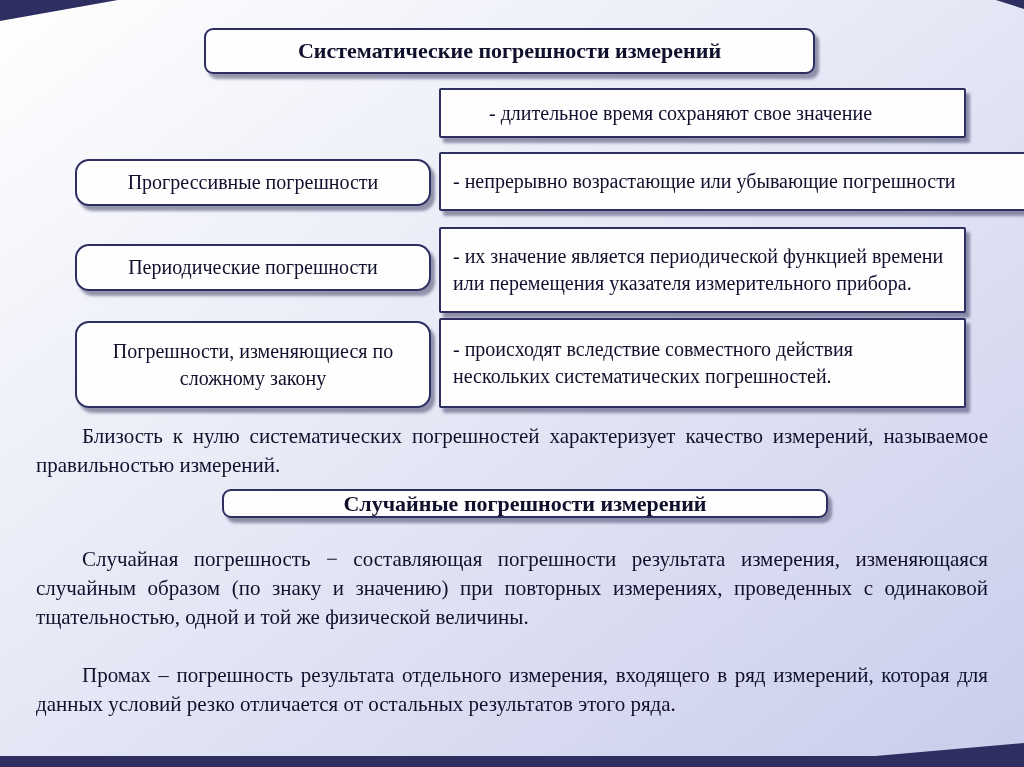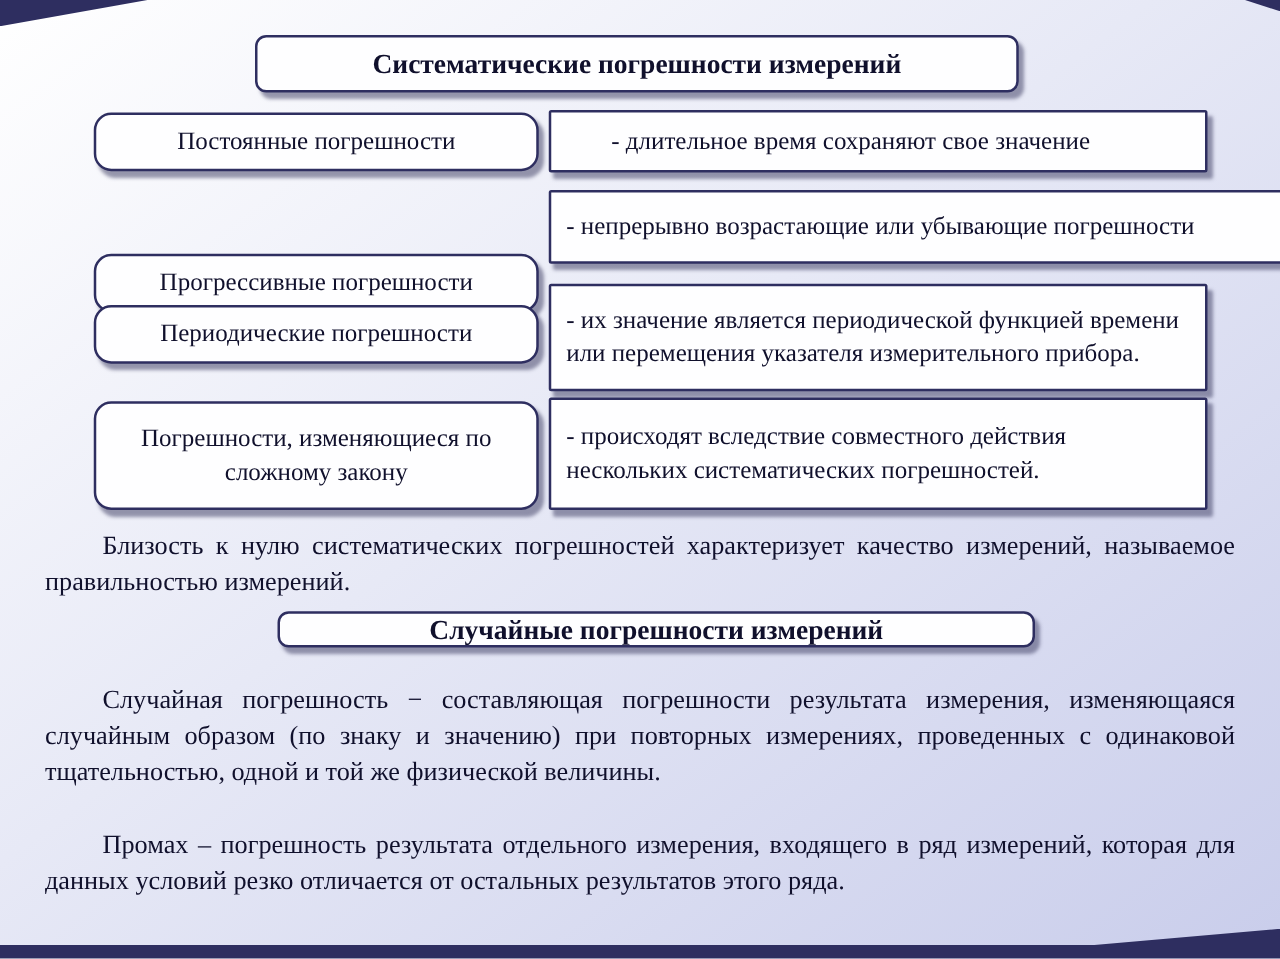--- a/index.html
+++ b/index.html
@@ -80,21 +80,21 @@
     text-align: justify;
     text-indent: 46px;
   }
 
   
   #title-systematic { left: 204px; top: 28px;  width: 611px; height: 46px; }
 
   #term-1 { left: 75px;  top: 90px;  width: 356px; height: 47px; }
   #desc-1 { left: 439px; top: 88px;  width: 527px; height: 50px; padding-left: 48px; }
 
-  #term-2 { left: 75px;  top: 159px; width: 356px; height: 47px; margin-top: 44px; }
+  #term-2 { left: 75px;  top: 159px; width: 356px; height: 47px; }
   #desc-2 { left: 439px; top: 152px; width: 605px; height: 59px; }
 
   #term-3 { left: 75px;  top: 244px; width: 356px; height: 47px; }
   #desc-3 { left: 439px; top: 227px; width: 527px; height: 86px; }
 
   #term-4 { left: 75px;  top: 321px; width: 356px; height: 87px; }
   #desc-4 { left: 439px; top: 318px; width: 527px; height: 90px; }
 
   #note-paragraph     { left: 36px; top: 422px; width: 952px; }
 
@@ -108,21 +108,20 @@
 
 <div class="slide">
 
   <div class="corner-tl"></div>
   <div class="corner-tr"></div>
   <div class="corner-br"></div>
   <div class="footer-bar"></div>
 
   <div id="title-systematic" class="box title-box">Систематические погрешности измерений</div>
 
-  <div id="term-1" class="box term-box">Постоянные погрешности</div>
   <div id="desc-1" class="box desc-box">- длительное время сохраняют свое значение</div>
 
   <div id="term-2" class="box term-box">Прогрессивные погрешности</div>
   <div id="desc-2" class="box desc-box">- непрерывно возрастающие или убывающие погрешности</div>
 
   <div id="term-3" class="box term-box">Периодические погрешности</div>
   <div id="desc-3" class="box desc-box">- их значение является периодической функцией времени или перемещения указателя измерительного прибора.</div>
 
   <div id="term-4" class="box term-box">Погрешности, изменяющиеся по сложному закону</div>
   <div id="desc-4" class="box desc-box">- происходят вследствие совместного действия нескольких систематических погрешностей.</div>

